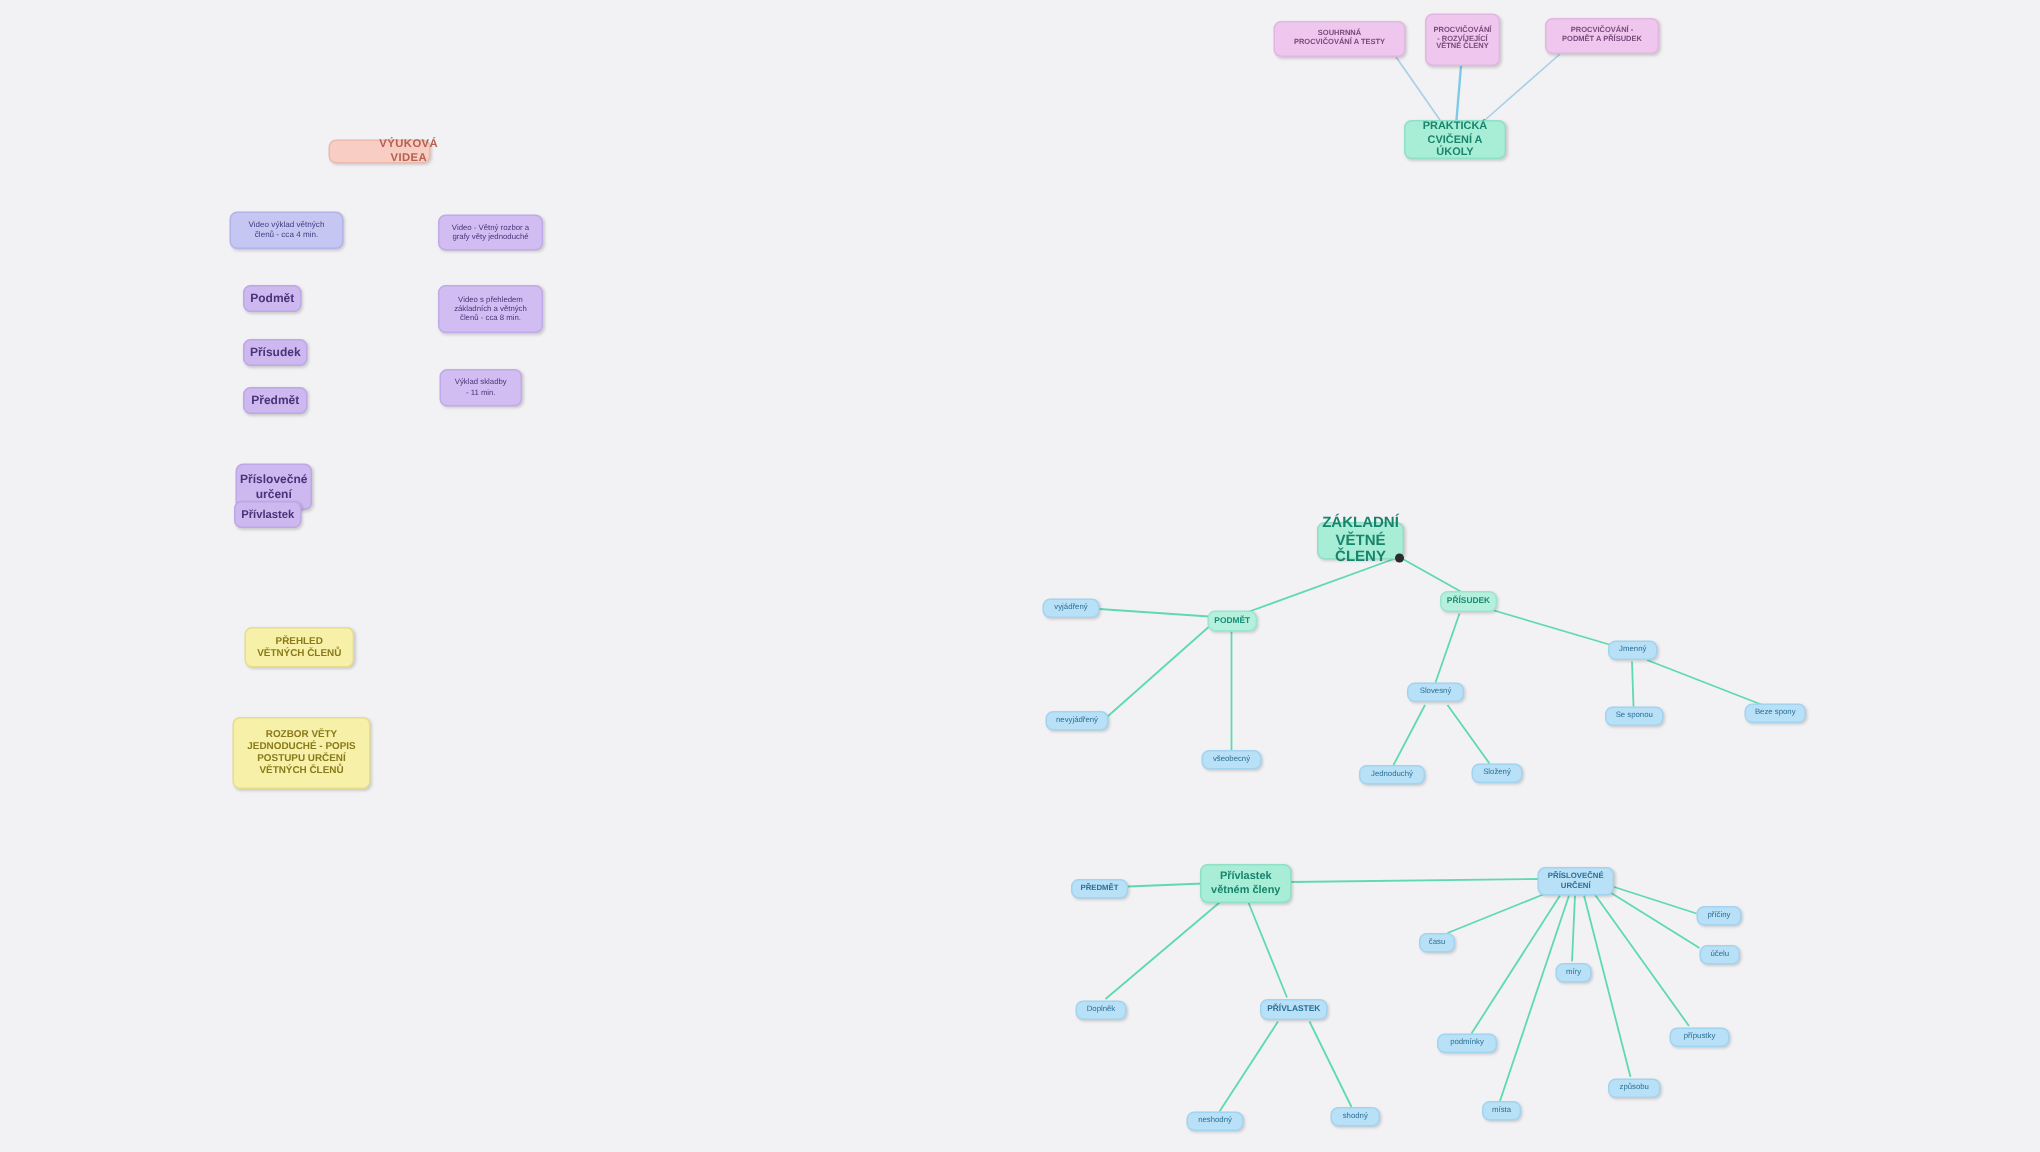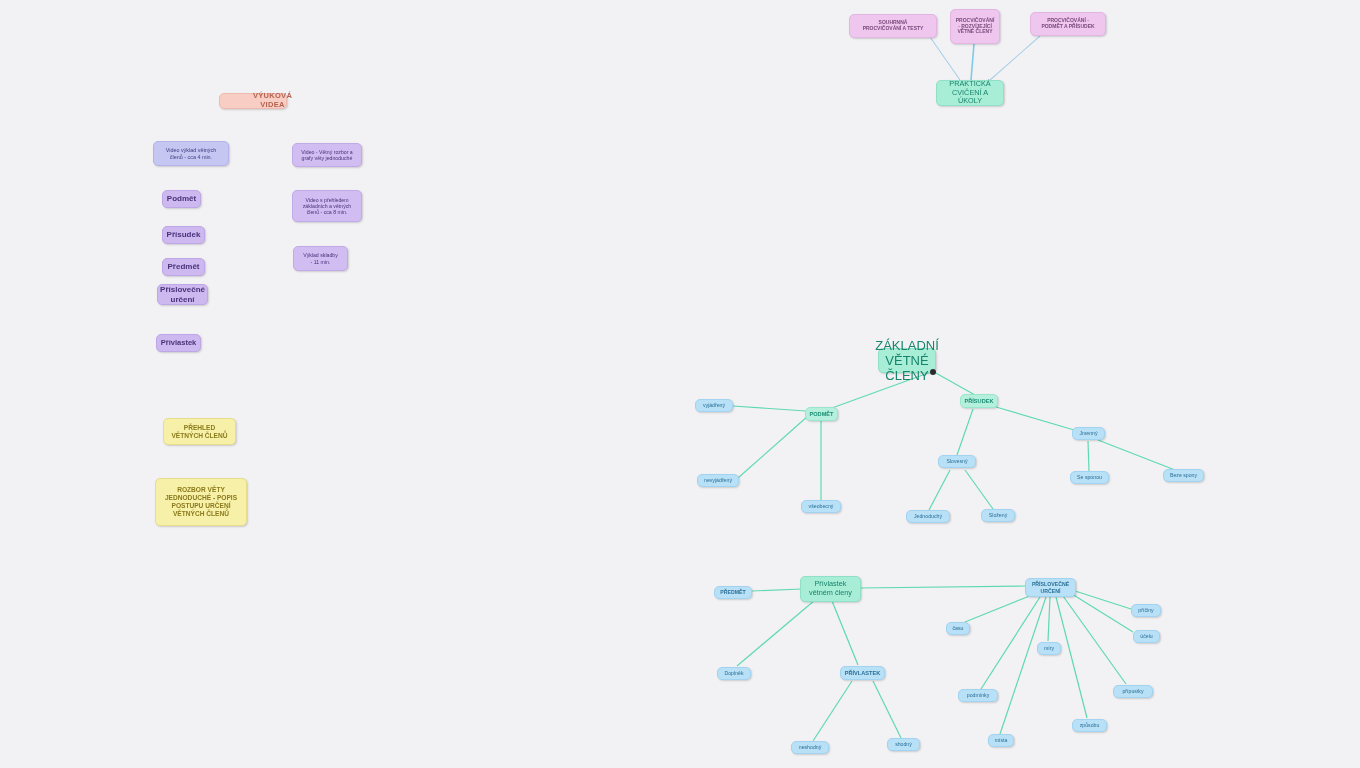--- a/index.html
+++ b/index.html
@@ -28,21 +28,21 @@
     line-height: 1.18;
     white-space: pre-line;
     box-shadow: 1px 1px 2px rgba(0,0,0,0.16);
     padding: 2px 4px;
   }
   
   .n-mint {
     background: #a8eed6;
     color: #18846c;
     border: 1px solid #8fe0c6;
-    font-weight: normal;
+    font-weight: bold;
   }
   .n-mint-soft {
     background: #b5f0dd;
     color: #1b8d74;
     border: 1px solid #9ae6cd;
     font-weight: bold;
   }
   .n-blue {
     background: #b8e0f7;
     color: #2b6f95;
@@ -146,21 +146,21 @@
 
   <div class="node n-lavender-blue" style="left:153px; top:141px; width:76px; height:25px; font-size:5.4px;">Video výklad větných
 členů - cca 4 min.</div>
 
   <div class="node n-purple" style="left:162px; top:190px; width:39px; height:18px; font-size:8px;">Podmět</div>
 
   <div class="node n-purple" style="left:162px; top:226px; width:43px; height:18px; font-size:8px;">Přísudek</div>
 
   <div class="node n-purple" style="left:162px; top:258px; width:43px; height:18px; font-size:8px;">Předmět</div>
 
-  <div class="node n-purple" style="left:157px; top:284px; width:51px; height:21px; font-size:8px;">Příslovečné
+  <div class="node n-purple" style="left:157px; top:309px; width:51px; height:31px; font-size:8px;">Příslovečné
 určení</div>
 
   <div class="node n-purple" style="left:156px; top:334px; width:45px; height:18px; font-size:7.5px;">Přívlastek</div>
 
   <div class="node n-purple-soft" style="left:292px; top:143px; width:70px; height:24px; font-size:5.2px;">Video - Větný rozbor a
 grafy věty jednoduché</div>
 
   <div class="node n-purple-soft" style="left:292px; top:190px; width:70px; height:32px; font-size:5.2px;">Video s přehledem
 základních a větných
 členů - cca 8 min.</div>
@@ -182,21 +182,21 @@
   <div class="node n-lilac" style="left:950px; top:9px; width:50px; height:35px; font-size:5px;">PROCVIČOVÁNÍ
 - ROZVÍJEJÍCÍ
 VĚTNÉ ČLENY</div>
 
   <div class="node n-lilac" style="left:1030px; top:12px; width:76px; height:24px; font-size:5px;">PROCVIČOVÁNÍ -
 PODMĚT A PŘÍSUDEK</div>
 
   <div class="node n-mint" style="left:936px; top:80px; width:68px; height:26px; font-size:7.3px;">PRAKTICKÁ
 CVIČENÍ A ÚKOLY</div>
 
-  <div class="node n-mint" style="left:878px; top:348px; width:58px; height:25px; font-size:13px;">ZÁKLADNÍ
+  <div class="node n-mint" style="left:878px; top:348px; width:58px; height:25px; font-size:10px;">ZÁKLADNÍ
 VĚTNÉ ČLENY</div>
   <div class="anchor-dot" style="left:930px; top:369px;"></div>
 
   <div class="node n-mint-soft" style="left:805px; top:407px; width:33px; height:14px; font-size:5.6px;">PODMĚT</div>
 
   <div class="node n-blue" style="left:695px; top:399px; width:38px; height:13px; font-size:5.2px;">vyjádřený</div>
 
   <div class="node n-blue" style="left:697px; top:474px; width:42px; height:13px; font-size:5.2px;">nevyjádřený</div>
 
   <div class="node n-blue" style="left:801px; top:500px; width:40px; height:13px; font-size:5.2px;">všeobecný</div>

